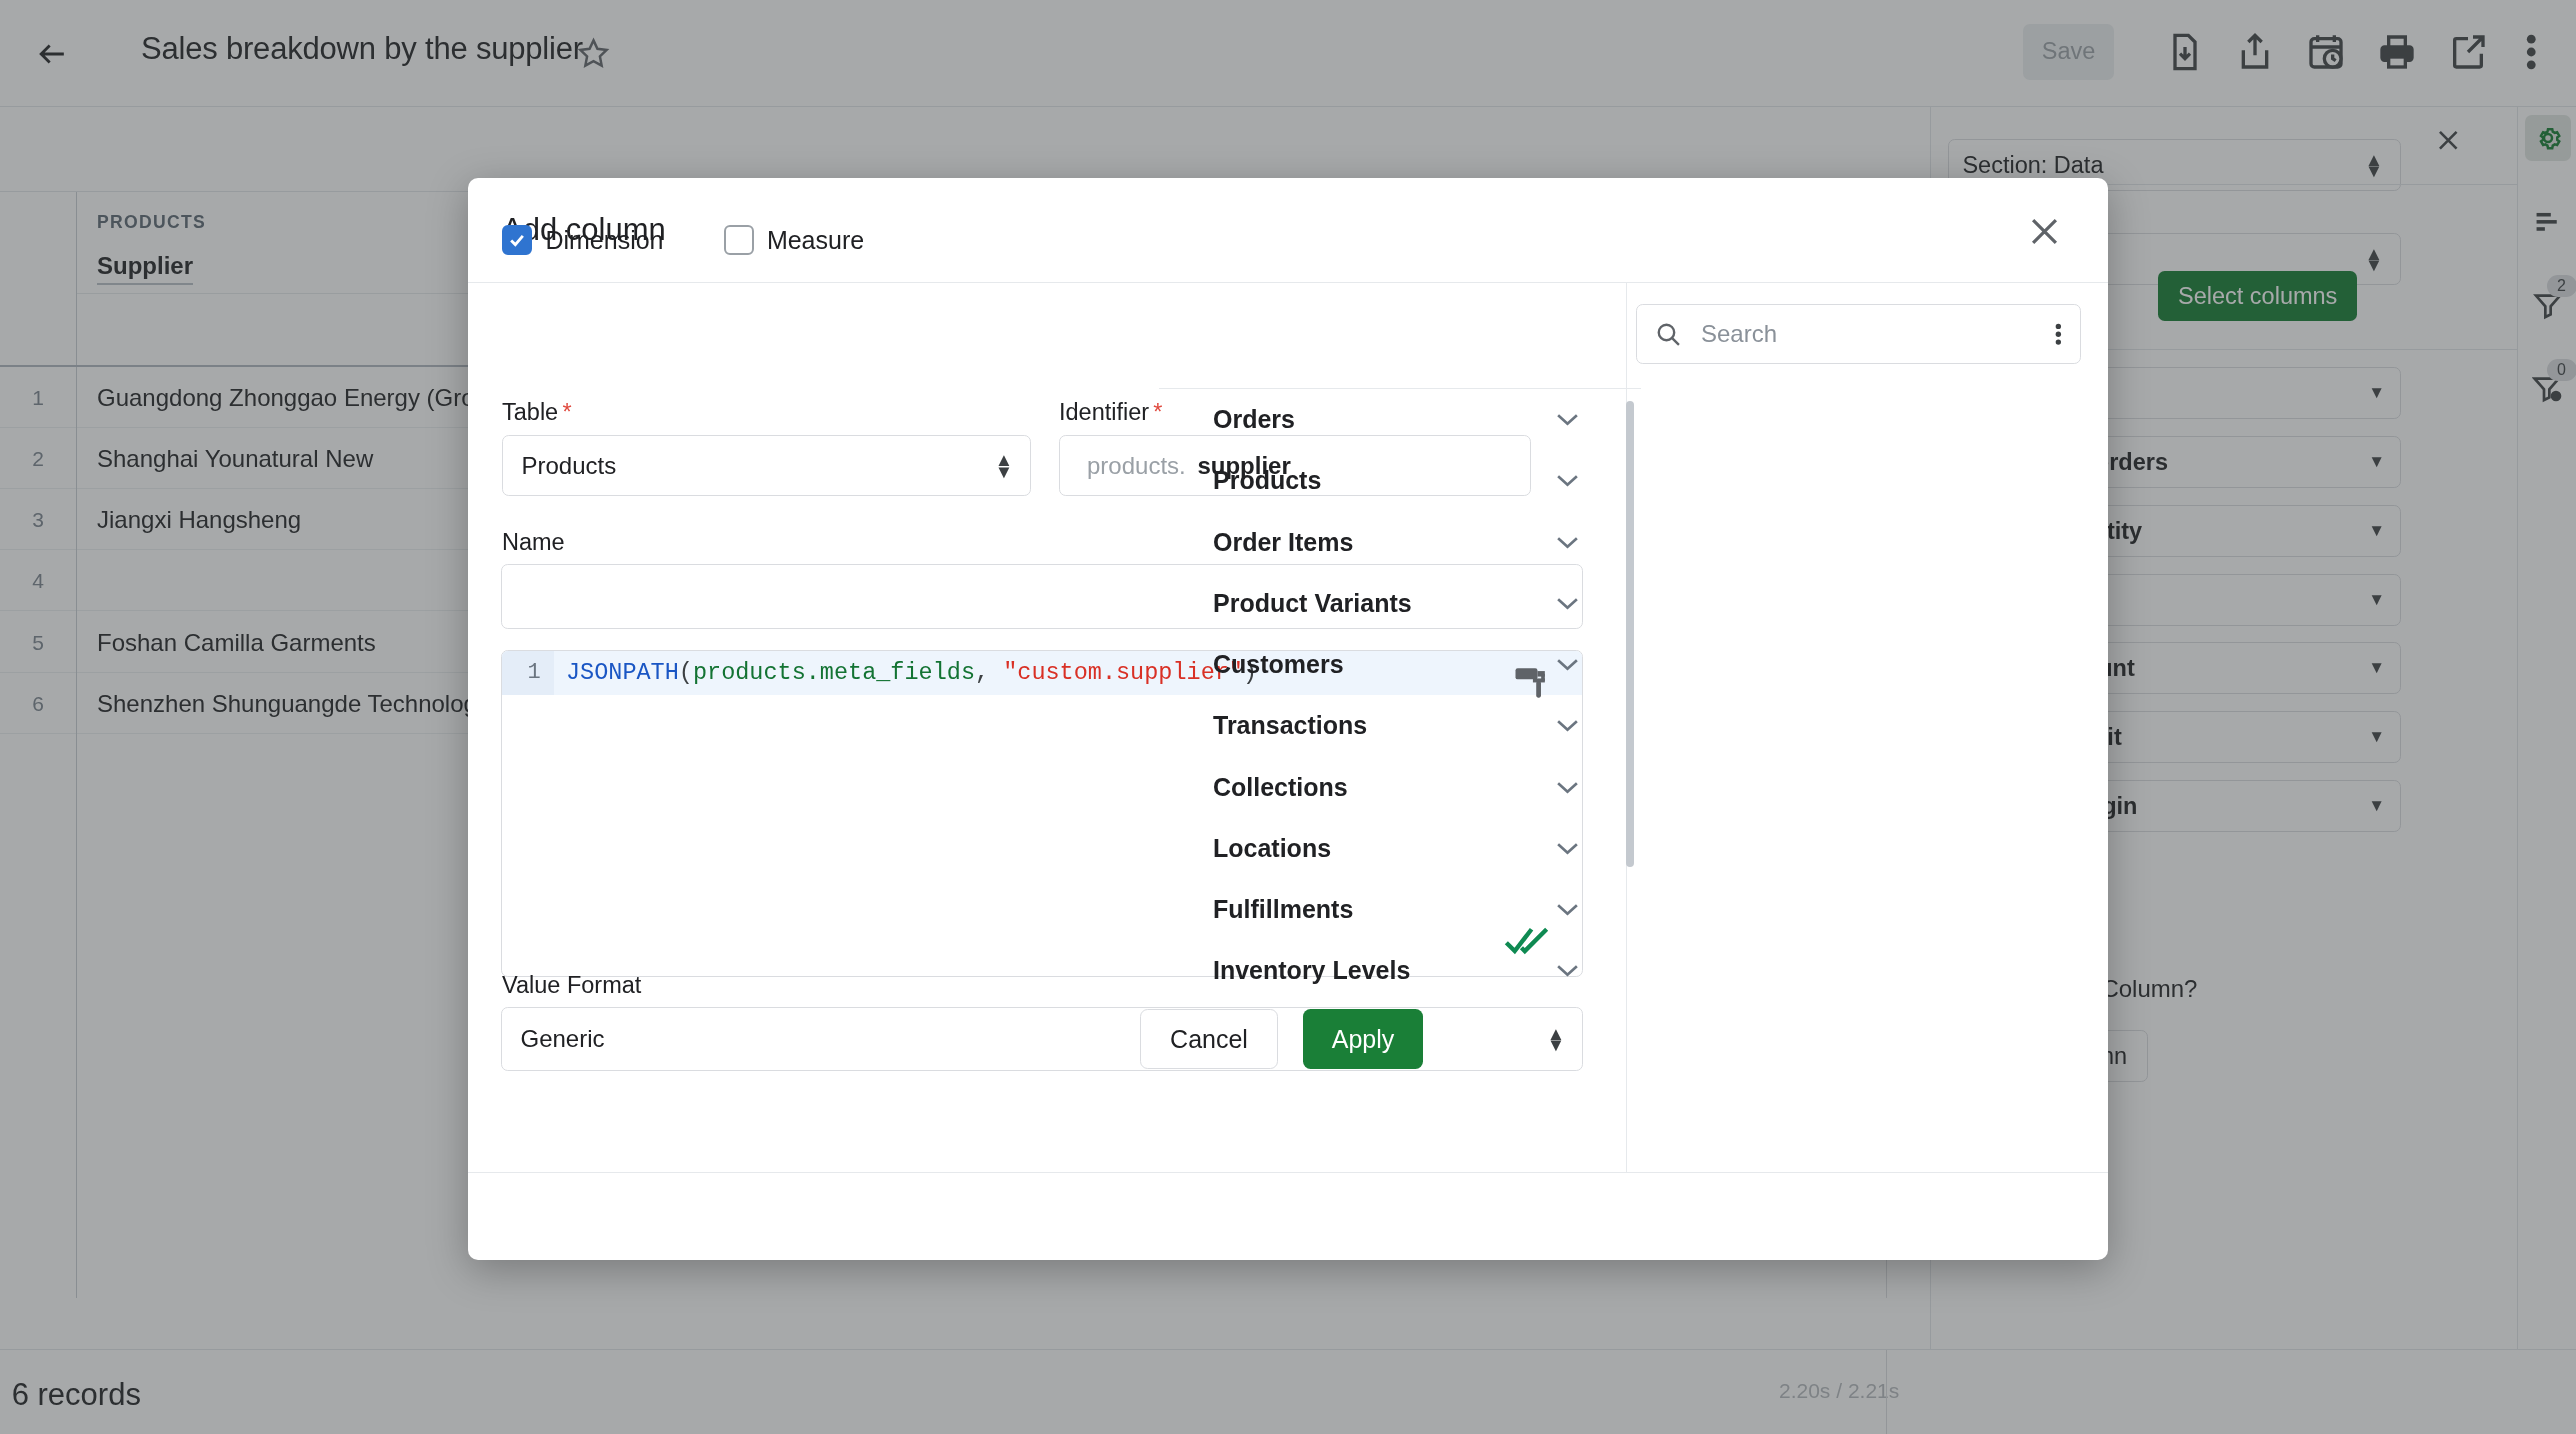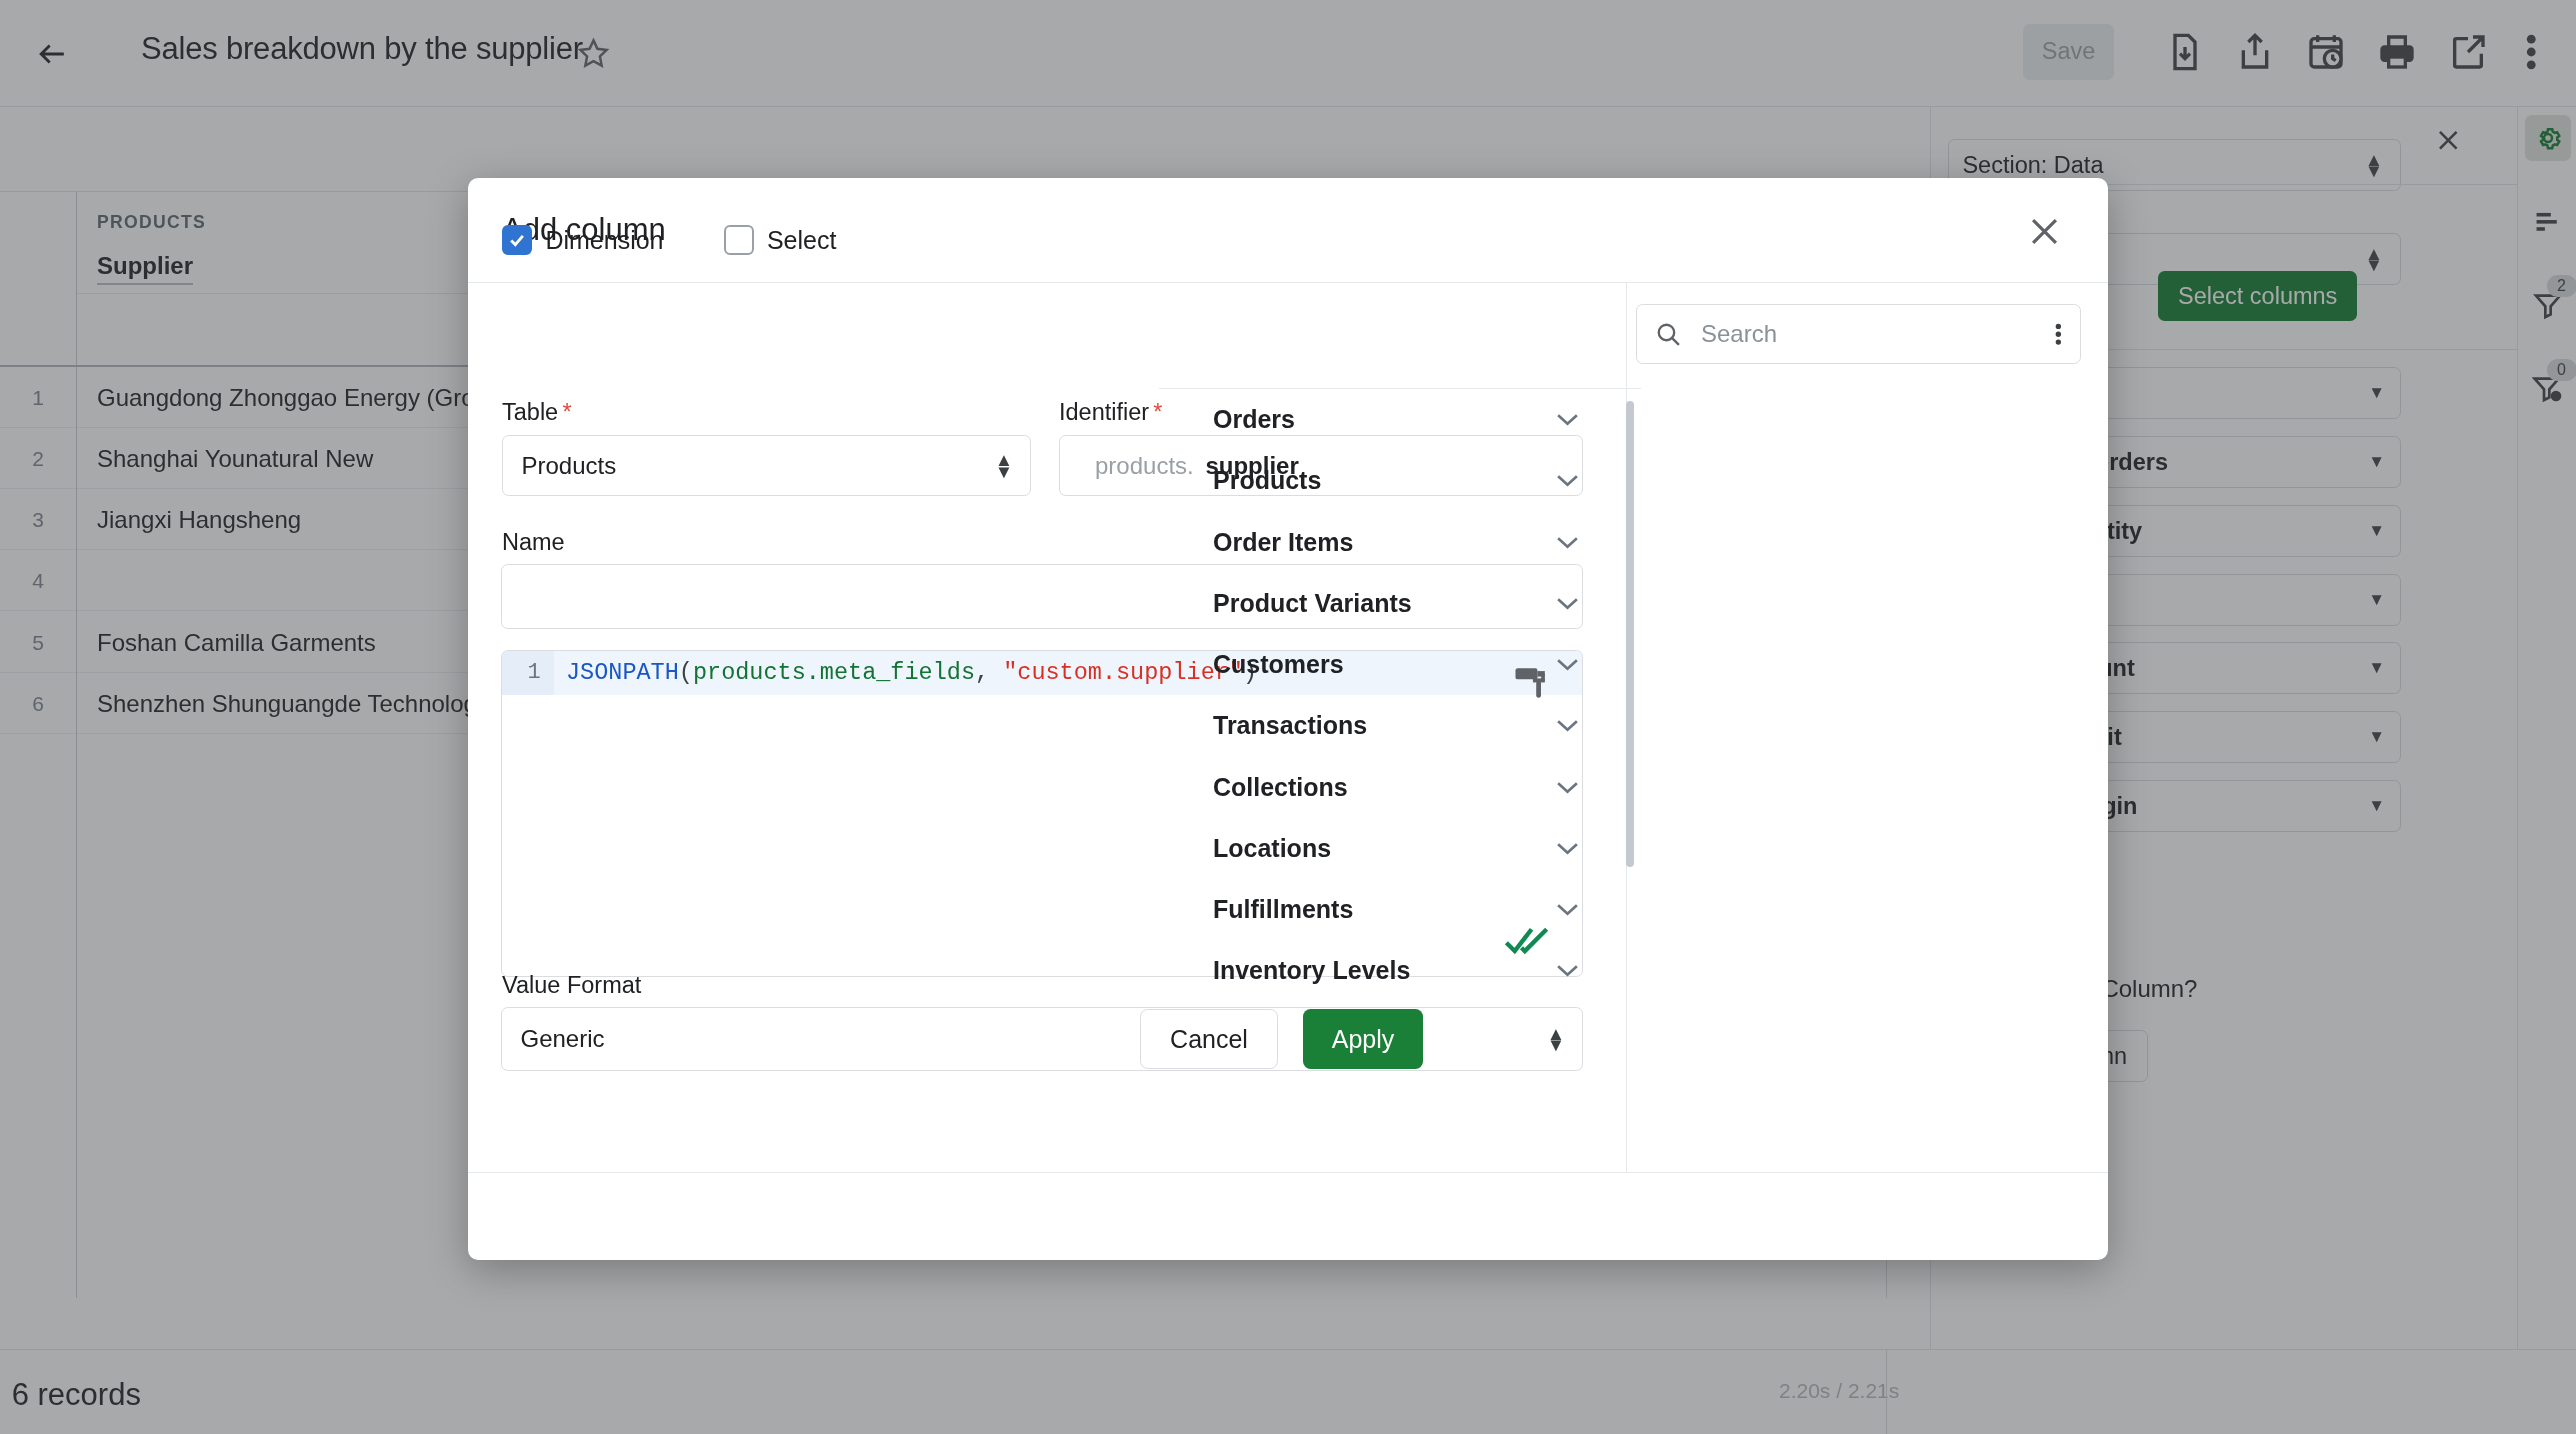--- a/index.html
+++ b/index.html
@@ -129,23 +129,23 @@
           display: flex; align-items: center; justify-content: center; }
   .cbox.on { background: #2f74d0; border-color: #2f74d0; }
   .cb-label { font-size: 25px; color: #202124; margin-left: 13.4px; }
   .cb-gap { width: 60px; }
   .fld-label { position: absolute; font-size: 23.5px; color: #202124; }
   .req { color: #e04a3f; margin-left: 4.2px; }
   .sel-box { position: absolute; border: 0.8px solid #dadce0; border-radius: 6.7px; background: #fff;
              height: 61px; display: flex; align-items: center; padding: 0 18.5px; font-size: 24px; color: #202124; }
   .spin { position: absolute; right: 17px; display: flex; flex-direction: column; line-height: 0.62;
           font-size: 18.5px; color: #3c4043; }
-  .ident-box { position: absolute; left: 1059px; top: 435px; width: 524px; height: 61px;
+  .ident-box { position: absolute; left: 1059px; top: 435px; width: 472px; height: 61px;
                border: 0.8px solid #dadce0; border-radius: 6.7px; background: #fff;
-               display: flex; align-items: center; padding: 0 35px; }
+               display: flex; align-items: center; padding: 0 27px; }
   .ident-pfx { font-size: 24px; color: #9aa0a6; }
   .ident-val { font-size: 24px; color: #202124; font-weight: 700; margin-left: 11.7px; }
   .name-box { position: absolute; left: 501px; top: 564px; width: 1082px; height: 65px;
               border: 0.8px solid #dadce0; border-radius: 6.7px; background: #fff; }
   .editor { position: absolute; left: 501px; top: 650px; width: 1082px; height: 327px;
             border: 0.8px solid #dadce0; border-radius: 6.7px; background: #fff; overflow: hidden; }
   .ed-line { position: absolute; left: 0; top: 0; width: 1082px; height: 44px; background: #eef5fd; }
   .ed-gut { position: absolute; left: 0; top: 0; width: 52px; height: 44px; background: #e4edf8;
             text-align: right; padding-right: 13.4px; font-family: "Liberation Mono", monospace;
             font-size: 22px; color: #6b7580; line-height: 44px; }
@@ -414,21 +414,21 @@
     <div class="cbox on">
       <svg width="20" height="20" viewBox="0 0 24 24" fill="none" stroke="#fff" stroke-width="3.4">
             <path d="M5 12.5l5 5L19 7"></path>
           </svg>
     </div>
     <span class="cb-label">Dimension</span>
   </div>
   <div class="cb-gap"></div>
   <div style="display:flex;align-items:center;">
     <div class="cbox"></div>
-    <span class="cb-label">Select</span>
+    <span class="cb-label">Measure</span>
   </div>
 </div>
 
 <div class="fld-label" style="left:502px; top:399px;">
   <span>Table</span><span class="req">*</span>
 </div>
 <div class="sel-box" style="left:502px; top:435px; width:529px;">
   <span>Products</span>
   <span class="spin">
         <span>▲</span>

